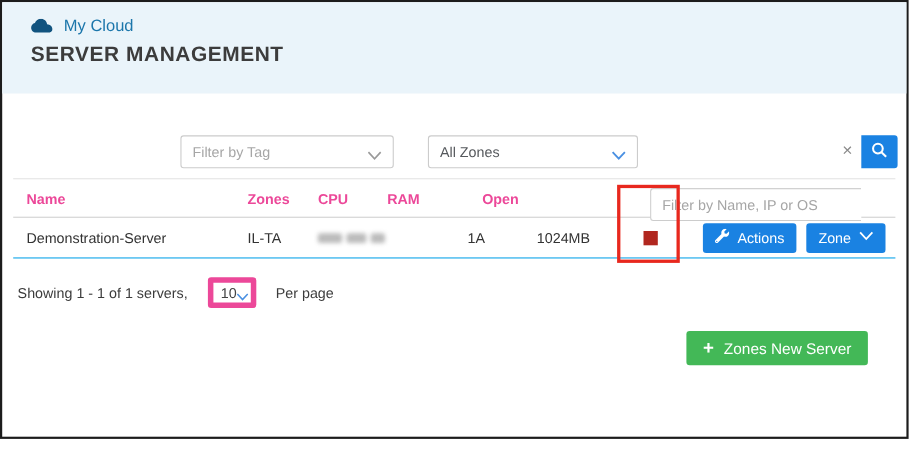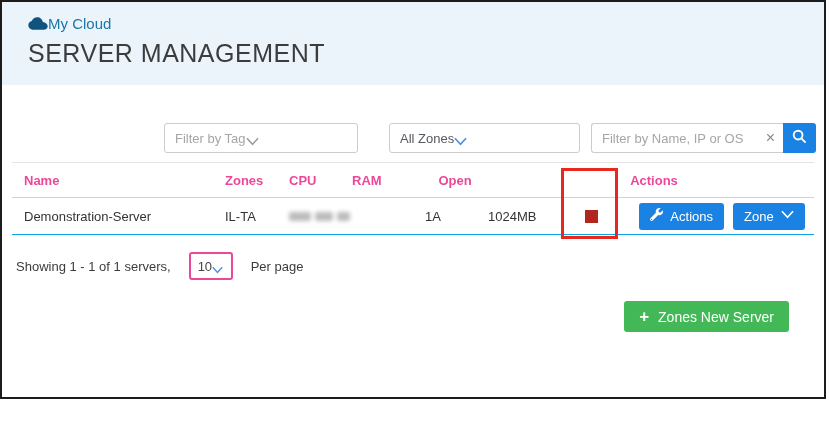--- a/index.html
+++ b/index.html
@@ -2,37 +2,37 @@
 <html><head>
 <meta charset="utf-8">
 <style>
   html,body{margin:0;padding:0;background:#fff;}
   body{width:829px;height:431px;font-family:"Liberation Sans",sans-serif;-webkit-font-smoothing:antialiased;}
   .screen{position:relative;width:829px;height:431px;background:#fff;overflow:hidden;}
   .frame{position:absolute;left:0;top:0;width:826px;height:399px;border:2px solid #1c1c1c;background:#fff;box-sizing:border-box;}
 
   
   .header-band{height:83px;background:#eaf4fa;padding-left:26px;box-sizing:border-box;}
-  .breadcrumb{display:flex;align-items:center;padding-top:13px;font-size:15px;color:#1b76ab;}
+  .breadcrumb{display:flex;align-items:center;gap:10px;padding-top:13px;font-size:15px;color:#1b76ab;}
   .breadcrumb .cloud{width:20px;height:14px;color:#11537f;flex:0 0 auto;}
-  .page-title{margin:7px 0 0 0;font-size:25px;font-weight:400;color:#3c3c3c;letter-spacing:.5px;}
+  .page-title{margin:7px 0 0 0;font-size:19px;font-weight:700;color:#3c3c3c;letter-spacing:.5px;}
 
   
   .filter-bar{display:flex;align-items:center;gap:11px;margin:38px 0 0 162px;height:30px;}
   .fake-select{box-sizing:border-box;height:30px;border:1px solid #ccc;border-radius:3px;background:#fff;
-    display:flex;align-items:center;padding:0 10px;font-size:13px;cursor:pointer;}
+    display:flex;align-items:center;justify-content:space-between;padding:0 10px;font-size:13px;cursor:pointer;}
   .sel-tag{width:194px;color:#a6a6a6;}
   .sel-zones{width:191px;color:#55585c;margin-left:20px;}
   .chev{width:13px;height:9px;flex:0 0 auto;}
   .chev-gray{color:#9a9a9a;}
   .chev-blue{color:#4a90e2;}
   .search-group{display:flex;align-items:center;}
   .search-box{position:relative;width:192px;height:30px;box-sizing:border-box;}
   .search-box input{box-sizing:border-box;width:100%;height:30px;border:1px solid #ccc;border-right:none;
-    border-radius:3px 0 0 3px;padding:0 24px 0 10px;font-size:13px;color:#444;font-family:"Liberation Sans",sans-serif;outline:none;}
+    border-radius:3px 0 0 3px;padding:0 24px 0 10px;font-size:13px;color:#444;font-family:"Liberation Sans",sans-serif;outline:none;margin-top:48px;}
   .search-box input::placeholder{color:#a6a6a6;}
   .clear-x{position:absolute;right:8px;top:50%;transform:translateY(-50%);color:#8a8a8a;font-size:16px;line-height:1;cursor:pointer;}
   .btn-search{width:33px;height:30px;background:#1a82e2;border:none;border-radius:0 3px 3px 0;color:#fff;
     display:flex;align-items:center;justify-content:center;cursor:pointer;}
   .btn-search svg{width:15px;height:15px;}
 
   
   .srv-table{margin:9px 10px 0 10px;}
   .t-row{display:flex;align-items:center;}
   .t-head{height:34px;border-top:1px solid #e4e4e4;border-bottom:1px solid #d2d2d2;font-weight:bold;font-size:13px;color:#ec4899;}
@@ -54,21 +54,21 @@
   .btn-blue{background:#1a82e2;color:#fff;border:none;border-radius:3px;height:27px;font-size:13px;
     display:inline-flex;align-items:center;gap:7px;padding:0 11px;cursor:pointer;font-family:"Liberation Sans",sans-serif;}
   .btn-blue svg{width:13px;height:13px;}
 
   
   .annotation-box{position:absolute;left:559px;top:166px;width:57px;height:71px;border:3px solid #e8281e;
     box-sizing:border-box;pointer-events:none;}
 
   
   .pagination{display:flex;align-items:center;gap:18px;margin:17px 0 0 14px;font-size:13px;color:#3c3c3c;}
-  .per-page-select{width:44px;height:28px;box-sizing:border-box;border:2px solid #ec4899;border-radius:3px;background:#fff;
+  .per-page-select{width:44px;height:28px;box-sizing:border-box;border:5px solid #ec4899;border-radius:3px;background:#fff;
     display:flex;align-items:center;justify-content:space-between;padding:0 7px;font-size:13px;color:#444;cursor:pointer;}
 
   
   .create-row{display:flex;justify-content:flex-end;margin:21px 35px 0 0;}
   .btn-green{background:#43b857;color:#fff;border:none;border-radius:3px;height:31px;font-size:14px;
     display:inline-flex;align-items:center;gap:9px;padding:0 15px;cursor:pointer;font-family:"Liberation Sans",sans-serif;}
   .btn-green .plus{font-size:17px;font-weight:bold;line-height:1;}
 </style>
 </head>
 <body>

